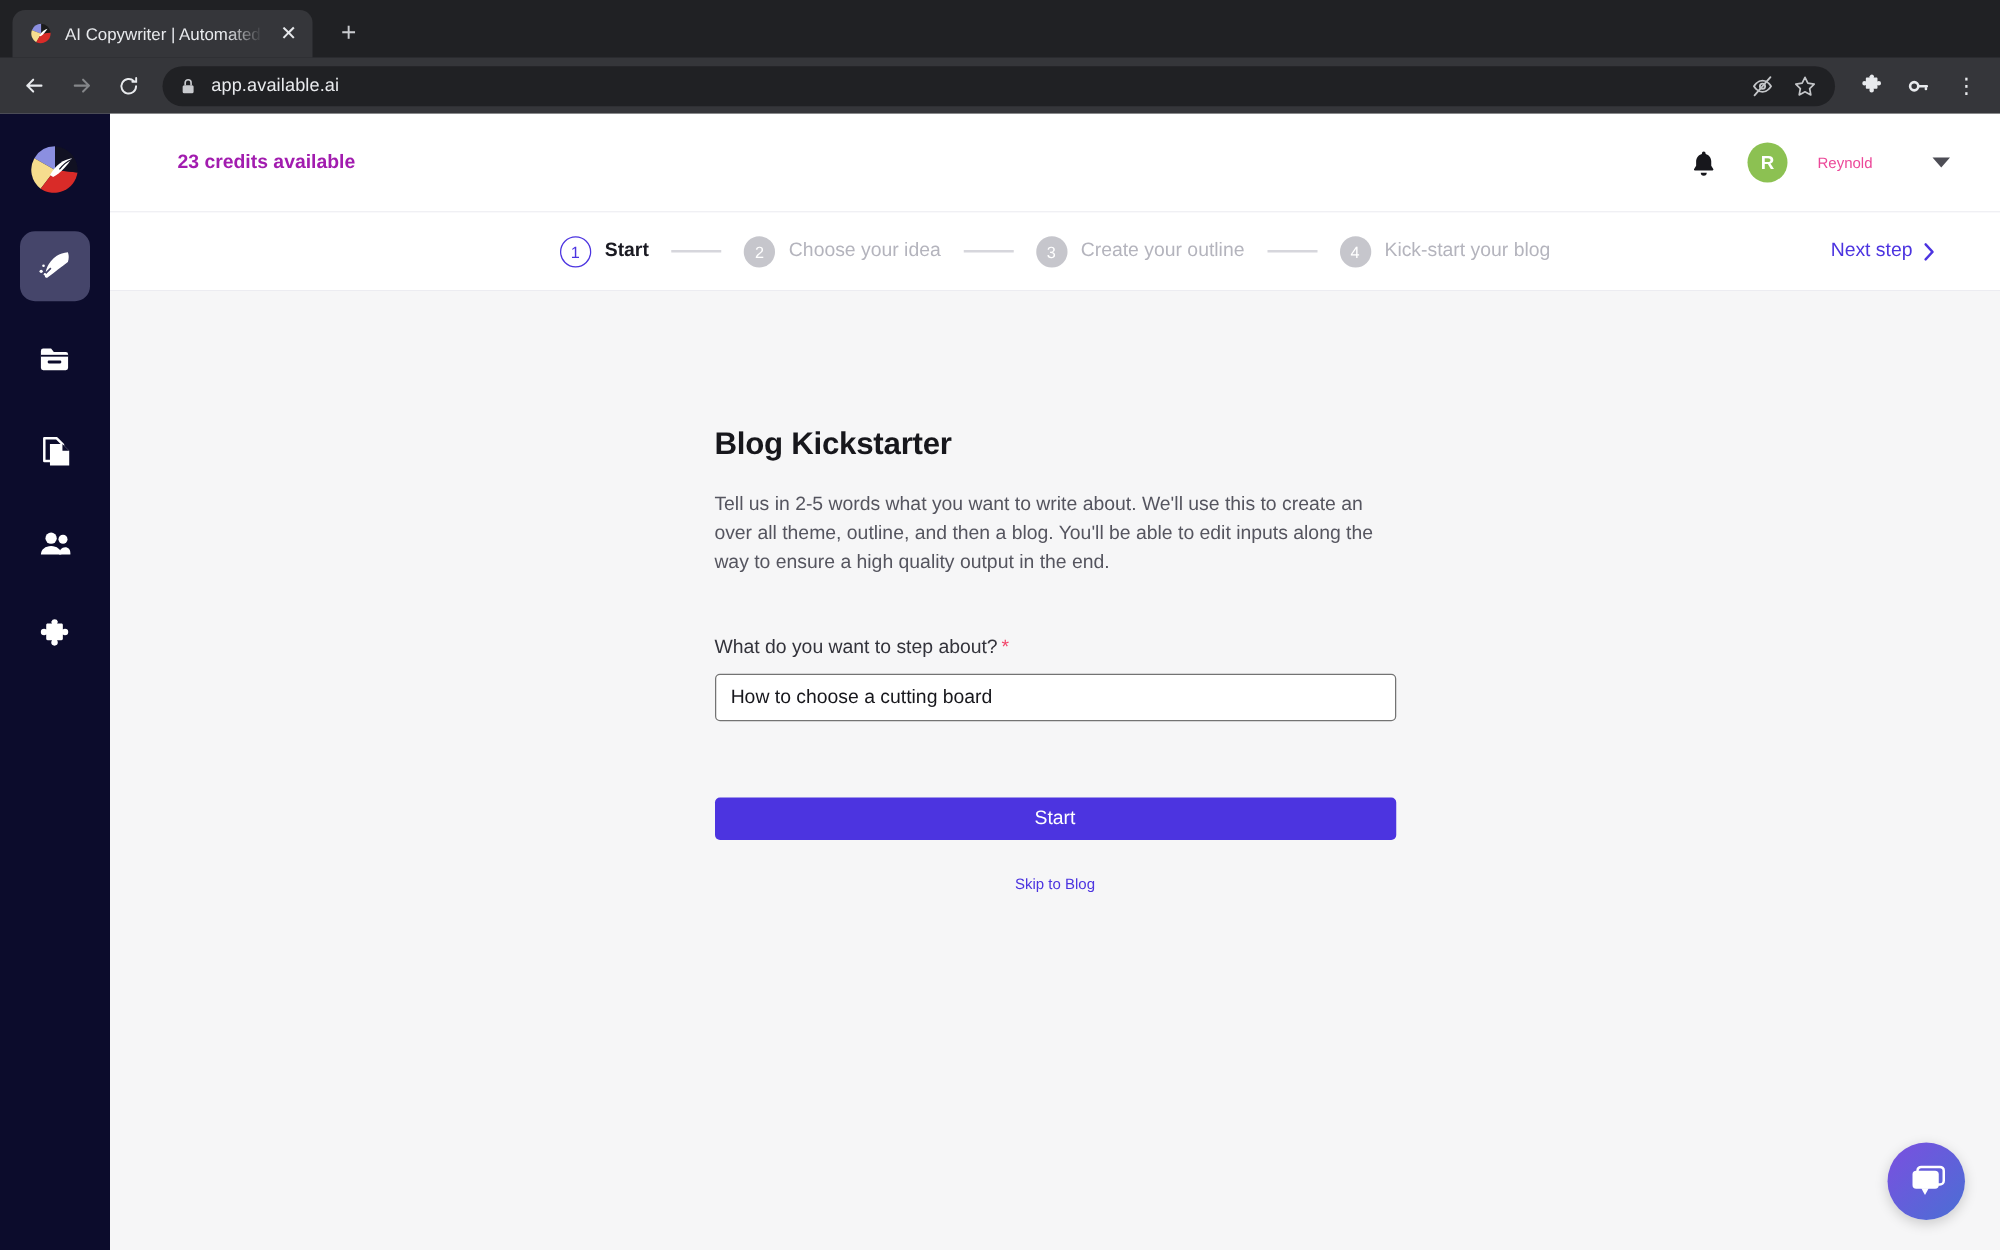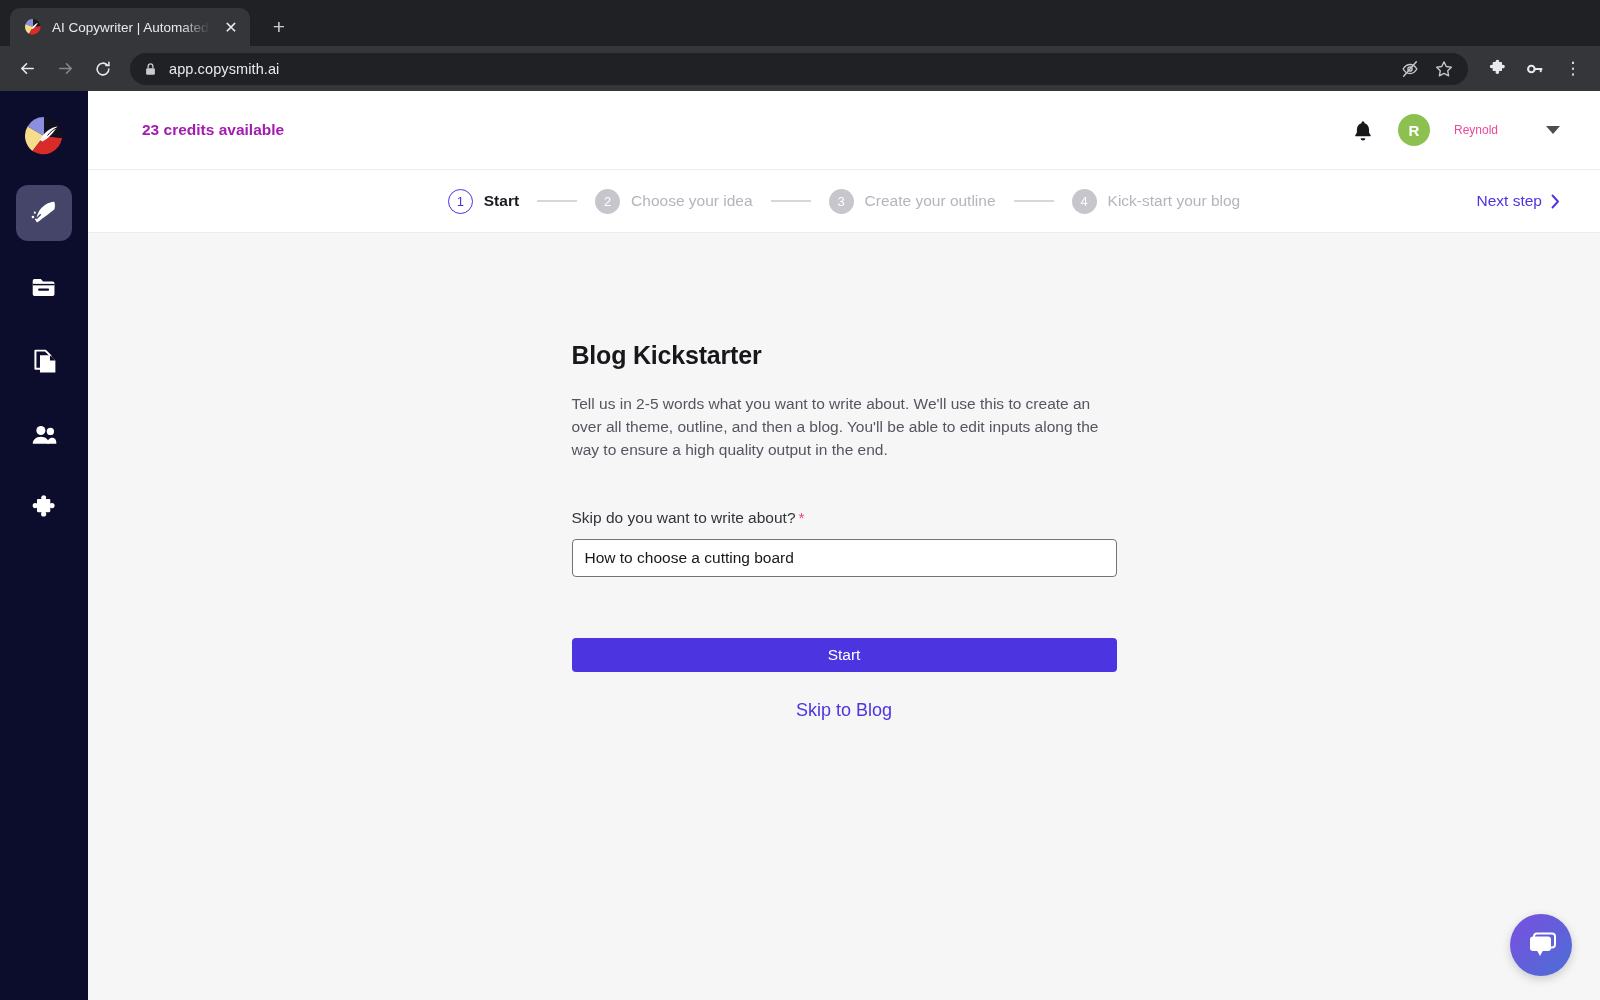--- a/index.html
+++ b/index.html
@@ -191,21 +191,21 @@
   }
   .step-label { font-size: 15.5px; color: #b4b4bd; white-space: nowrap; }
   .step.current .step-label { color: #1a1a22; font-weight: bold; }
   .step-line {
     width: 40px; height: 1.5px;
     background: #d6d6dc;
     margin: 0 18px;
   }
   .nextstep {
     position: absolute;
-    right: 40px;
+    right: 52px;
     display: flex;
     align-items: center;
     gap: 9px;
     color: #4c34e0;
     font-size: 15.5px;
   }
 
   
   .content {
     flex: 1;
@@ -259,21 +259,21 @@
     border-radius: 4px;
     font-family: "Liberation Sans", sans-serif;
     font-size: 15.5px;
     display: flex; align-items: center; justify-content: center;
   }
   .skip-link {
     margin-top: 28px;
     width: 545px;
     text-align: center;
     color: #4c34e0;
-    font-size: 18px;
+    font-size: 12px;
     text-decoration: none;
     display: block;
   }
 
   
   .chat-fab {
     position: absolute;
     right: 28px; bottom: 24px;
     width: 62px; height: 62px;
     border-radius: 50%;
@@ -322,21 +322,21 @@
       </svg>
     </div>
 
     <div class="omnibox">
       <span style="display:flex;color:#c9cbcf;">
         <svg width="13" height="14" viewBox="0 0 14 16" fill="currentColor">
           <rect x="2" y="7" width="10" height="7.5" rx="1.4"></rect>
           <path d="M4.3 7V4.8a2.7 2.7 0 0 1 5.4 0V7" fill="none" stroke="currentColor" stroke-width="1.5"></path>
         </svg>
       </span>
-      <span class="omni-url">app.copysmith.ai</span>
+      <span class="omni-url">app.available.ai</span>
       <span class="omni-right">
         <span style="display:flex;color:#c3c5c8;">
           <svg width="20" height="20" viewBox="0 0 22 22" fill="none" stroke="currentColor" stroke-width="1.6" stroke-linecap="round">
             <path d="M3.5 11S6.4 6 11 6s7.5 5 7.5 5-2.9 5-7.5 5-7.5-5-7.5-5z"></path>
             <circle cx="11" cy="11" r="2.3"></circle>
             <path d="M4 19L18 3"></path>
           </svg>
         </span>
         <span style="display:flex;color:#c3c5c8;">
           <svg width="20" height="20" viewBox="0 0 22 22" fill="none" stroke="currentColor" stroke-width="1.5" stroke-linejoin="round">
@@ -482,21 +482,21 @@
         </div>
       </div>
 
       <div class="content">
         <div class="card">
           <h1 class="card-title">Blog Kickstarter</h1>
           <p class="card-desc">Tell us in 2-5 words what you want to write about. We'll use this to create an over all theme, outline, and then a blog. You'll be able to edit inputs along the way to ensure a high quality output in the end.</p>
 
           <div class="field">
             <label class="field-label">
-              <span>Skip do you want to write about?</span><span class="req">*</span>
+              <span>What do you want to step about?</span><span class="req">*</span>
             </label>
             <input class="text-input" type="text" value="How to choose a cutting board" style="">
           </div>
 
           <button class="primary-btn">Start</button>
           <a class="skip-link" href="#">Skip to Blog</a>
         </div>
 
         <div class="chat-fab">
           <span style="display:flex;">

